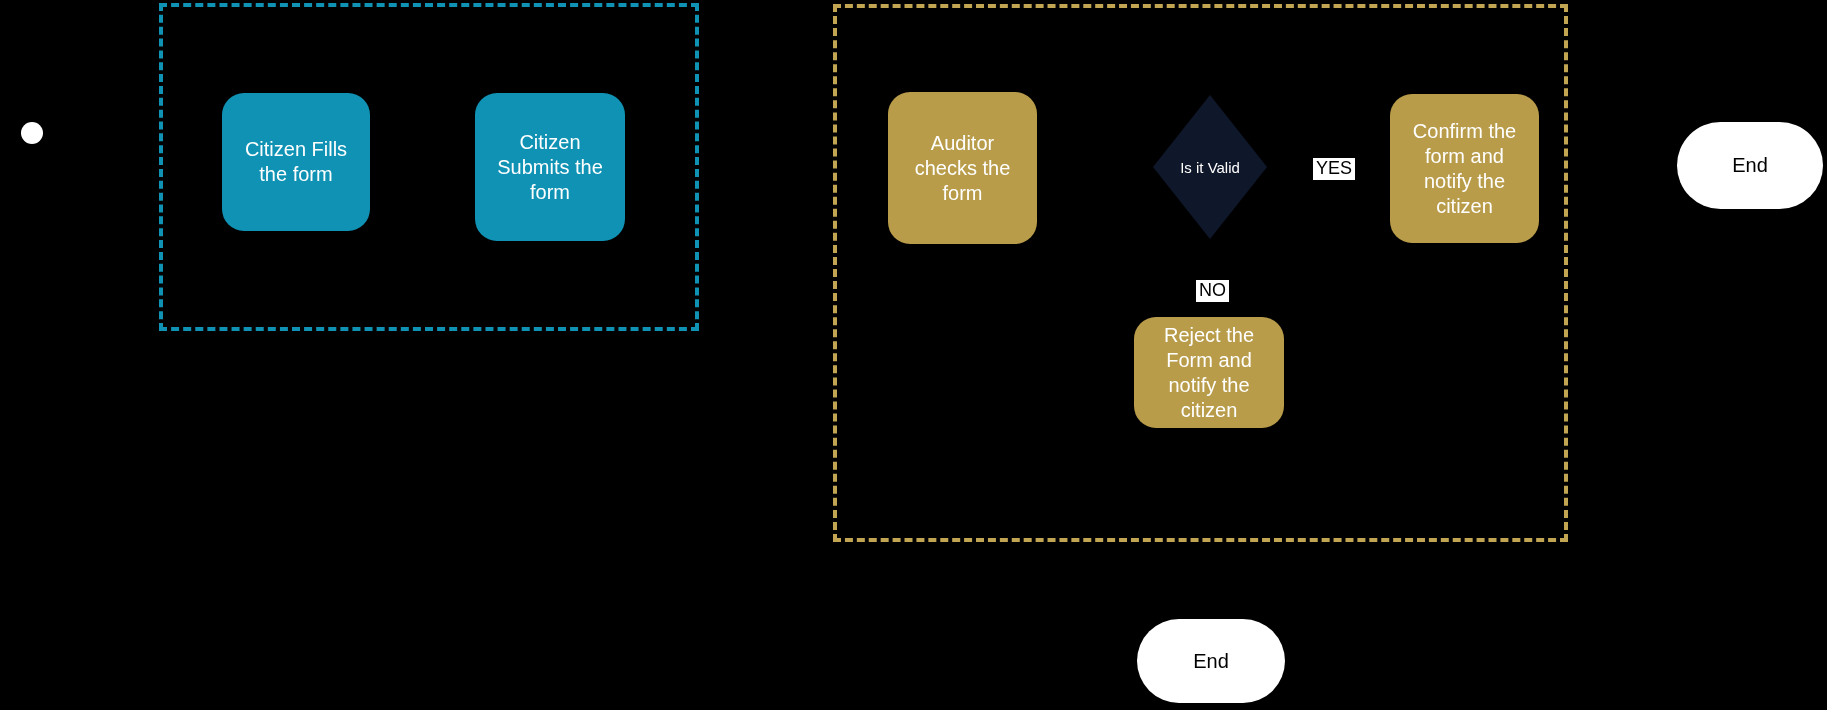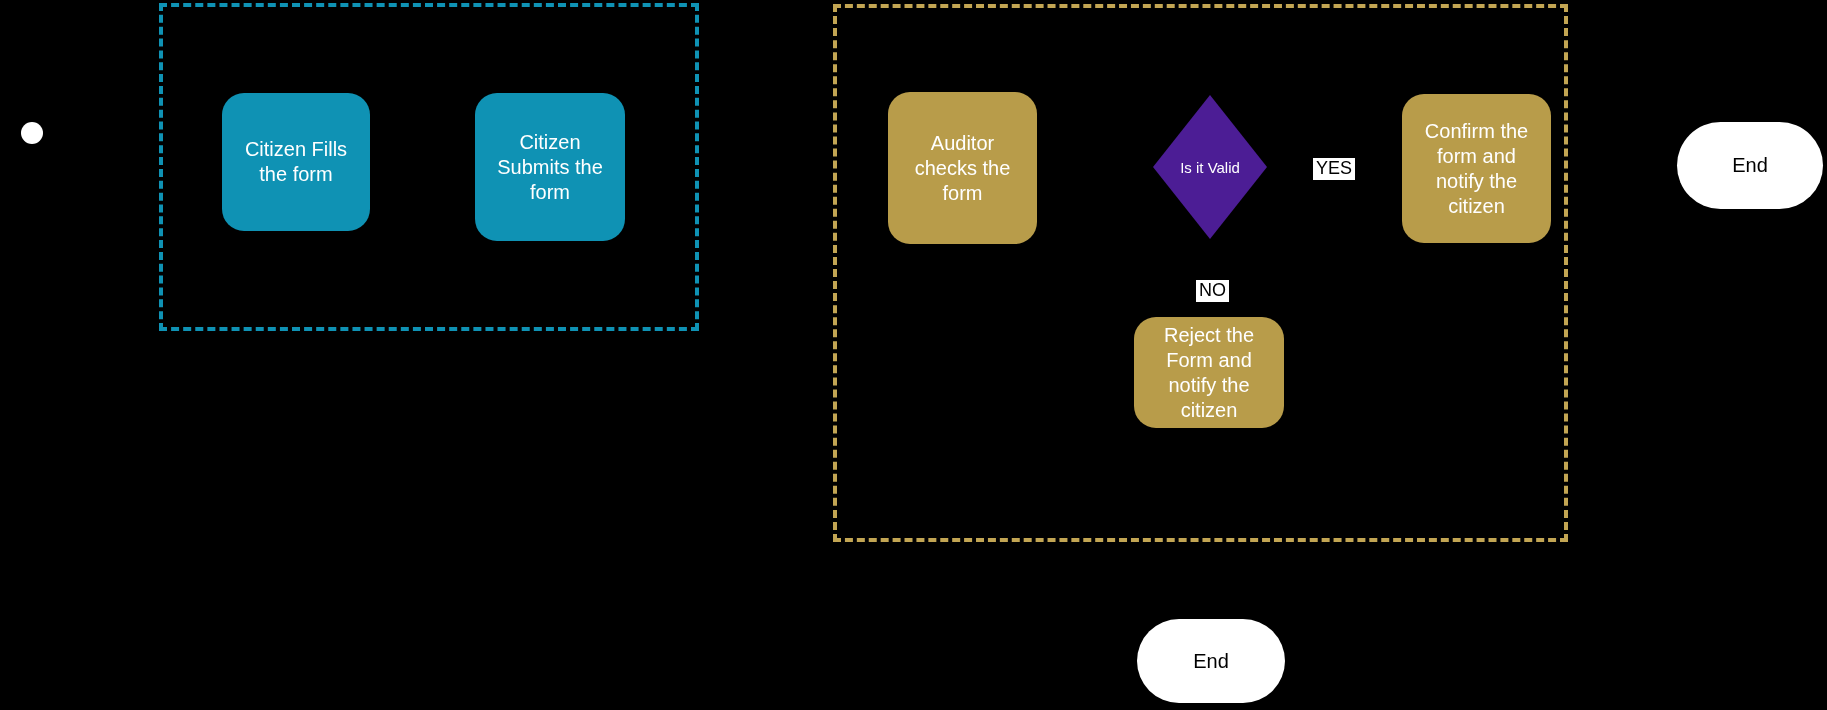--- a/index.html
+++ b/index.html
@@ -43,21 +43,21 @@
   }
   .node.teal { background: #0f92b4; }
   .node.gold { background: #b89c4a; }
   .node-label { white-space: pre-line; }
   .diamond {
     position: absolute;
     display: flex;
     align-items: center;
     justify-content: center;
     text-align: center;
-    background: #4c1d95;
+    background: #0f172a;
     clip-path: polygon(50% 0, 100% 50%, 50% 100%, 0 50%);
     color: #ffffff;
     font-size: 15px;
   }
   .terminal {
     position: absolute;
     display: flex;
     align-items: center;
     justify-content: center;
     background: #ffffff;
@@ -101,21 +101,21 @@
 checks the
 form</span>
   </div>
 
   <div class="diamond" style="left:1153px; top:95px; width:114px; height:144px;">
     <span class="node-label">Is it Valid</span>
   </div>
 
   <div class="edge-label" style="left:1313px; top:158px;">YES</div>
 
-  <div class="node gold" style="left:1390px; top:94px; width:149px; height:149px;margin-left:12px;">
+  <div class="node gold" style="left:1390px; top:94px; width:149px; height:149px;">
     <span class="node-label">Confirm the
 form and
 notify the
 citizen</span>
   </div>
 
   <div class="edge-label" style="left:1196px; top:280px;">NO</div>
 
   <div class="node gold" style="left:1134px; top:317px; width:150px; height:111px;">
     <span class="node-label">Reject the

